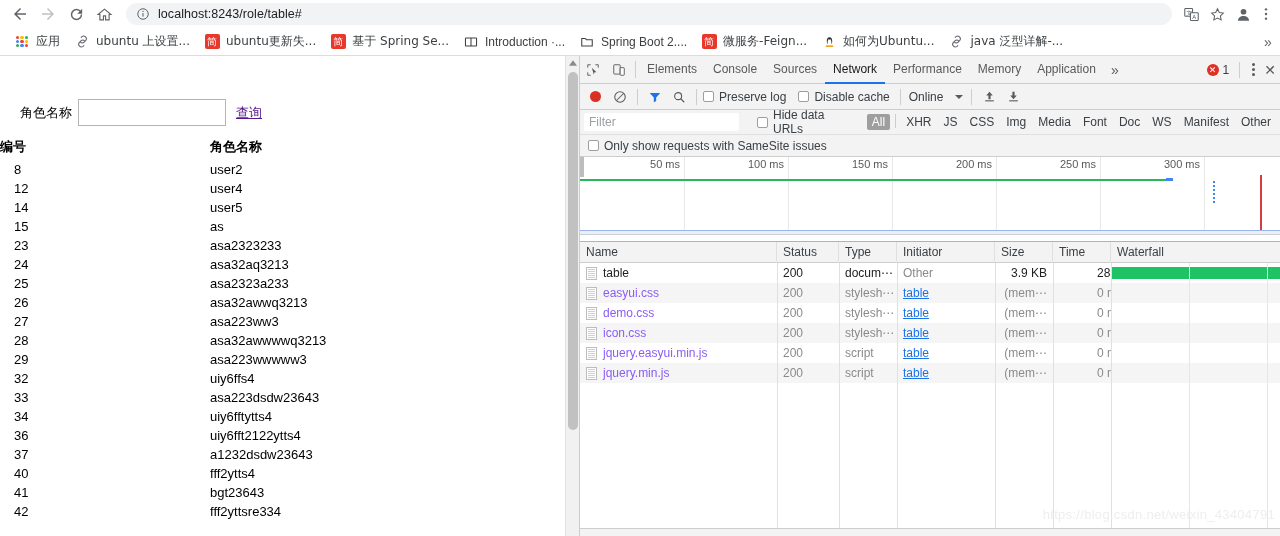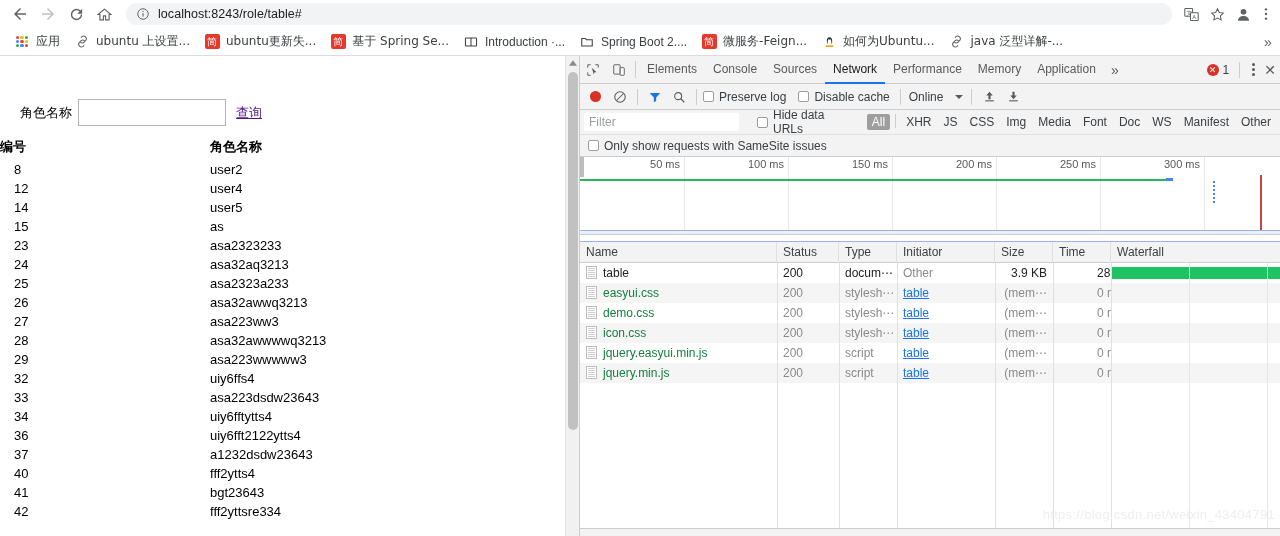--- a/index.html
+++ b/index.html
@@ -277,41 +277,41 @@
   .net-header {
     display: flex; height: 21px; background: #f3f3f3;
     border-bottom: 1px solid #cdcdcd; align-items: center;
   }
   .net-header .nh {
     font-size: 12px; color: #3b4045; padding: 0 6px;
     border-right: 1px solid #e0e0e0; height: 21px; line-height: 21px;
     white-space: nowrap; overflow: hidden;
   }
   .net-row {
-    display: flex; height: 20px; align-items: center;
+    display: flex; height: 20px; align-items: flex-start;
     border-bottom: 1px solid transparent;
   }
   .net-row.odd { background: #f5f5f5; }
   .net-row.first { color: #202124; }
   .net-cell {
     font-size: 12px; padding: 0 6px; height: 20px; line-height: 20px;
     white-space: nowrap; overflow: hidden; color: #8a8a8a;
   }
   .net-row.first .net-cell { color: #202124; }
   .c-name { display: flex; align-items: center; }
   .c-name .doc-ico {
     width: 11px; height: 13px; border: 1px solid #bdbdbd; background: #fff;
     margin-right: 6px; flex: none; position: relative;
   }
   .c-name .doc-ico:after {
     content: ""; position: absolute; left: 1px; top: 1px; right: 1px; bottom: 1px;
     background: repeating-linear-gradient(to bottom, #d0d0d0 0 1px, transparent 1px 2px);
   }
   .c-name .nm { color: #202124; }
-  .net-row:not(.first) .c-name .nm { color: #15803d; }
+  .net-row:not(.first) .c-name .nm { color: #8b5cf6; }
   .c-status { width: 62px; }
   .c-type { width: 58px; }
   .c-initiator { width: 98px; }
   .c-initiator .lnk { color: #1a73e8; text-decoration: underline; }
   .c-size { width: 58px; text-align: right; }
   .c-time { width: 58px; text-align: right; padding-left: 44px; }
   .c-wf { flex: 1; position: relative; height: 20px; }
   .wf-bar {
     position: absolute; top: 4px; height: 12px; background: #20c364;
   }

